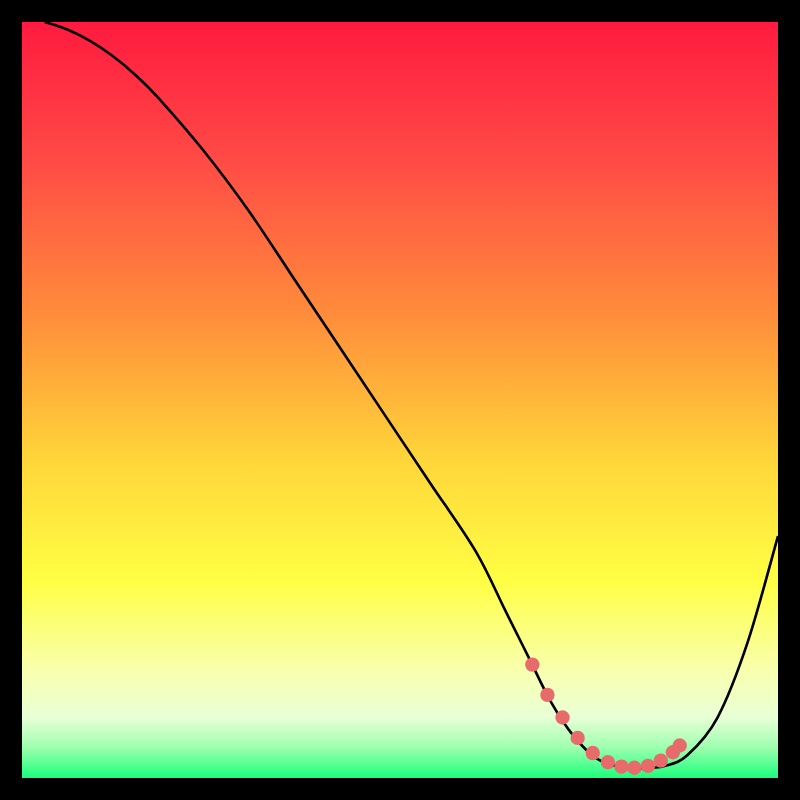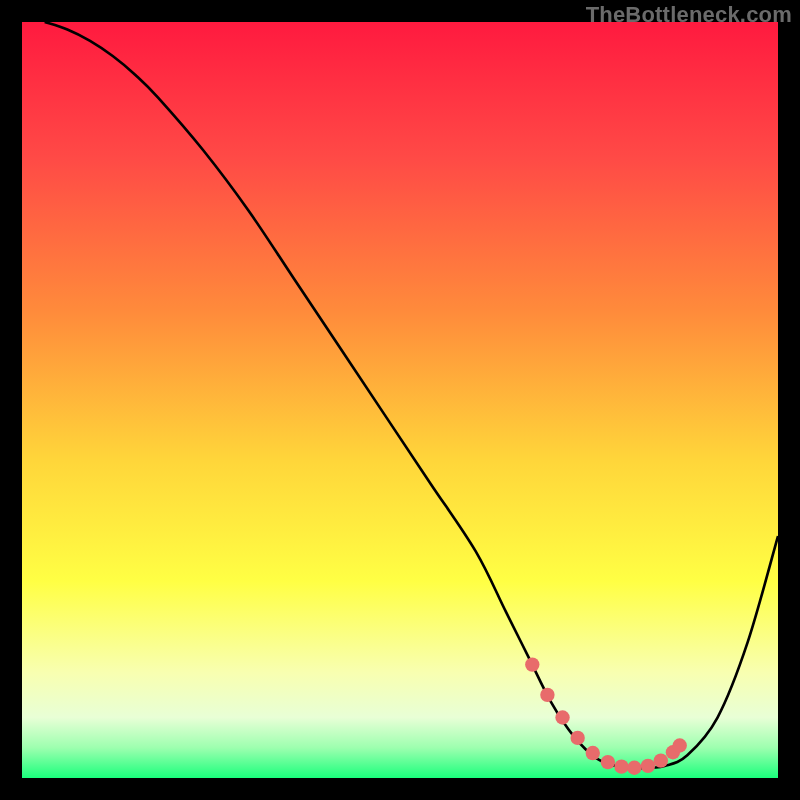--- a/index.html
+++ b/index.html
@@ -31,21 +31,20 @@
   }
   svg.overlay {
     position: absolute;
     left: 0; top: 0; width: 100%; height: 100%;
   }
 </style>
 </head>
 <body>
 
 <div class="frame">
-  <div class="watermark">TheBottleneck.com</div>
   <div class="plot">
     <svg class="gradient" viewBox="0 0 100 100" preserveAspectRatio="none">
       <defs>
         <linearGradient id="bg" x1="0" y1="0" x2="0" y2="1">
             <stop offset="0%" stop-color="#ff1a3f"></stop>
             <stop offset="18%" stop-color="#ff4a46"></stop>
             <stop offset="38%" stop-color="#ff8a3b"></stop>
             <stop offset="58%" stop-color="#ffd63a"></stop>
             <stop offset="74%" stop-color="#ffff44"></stop>
             <stop offset="86%" stop-color="#f8ffb0"></stop>

